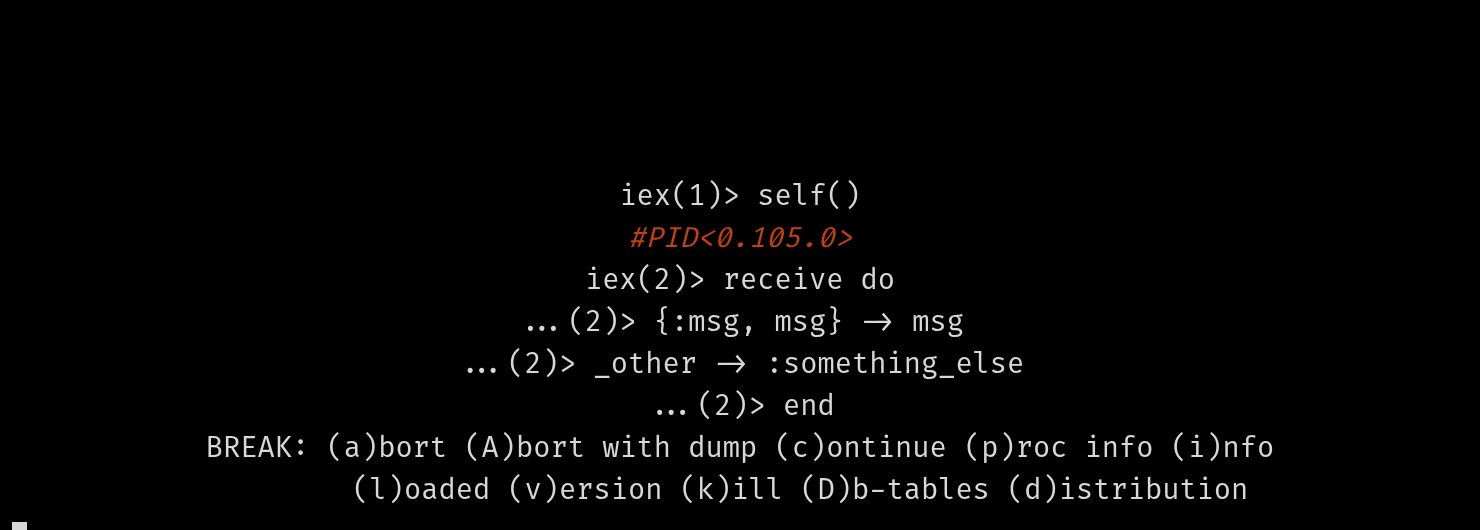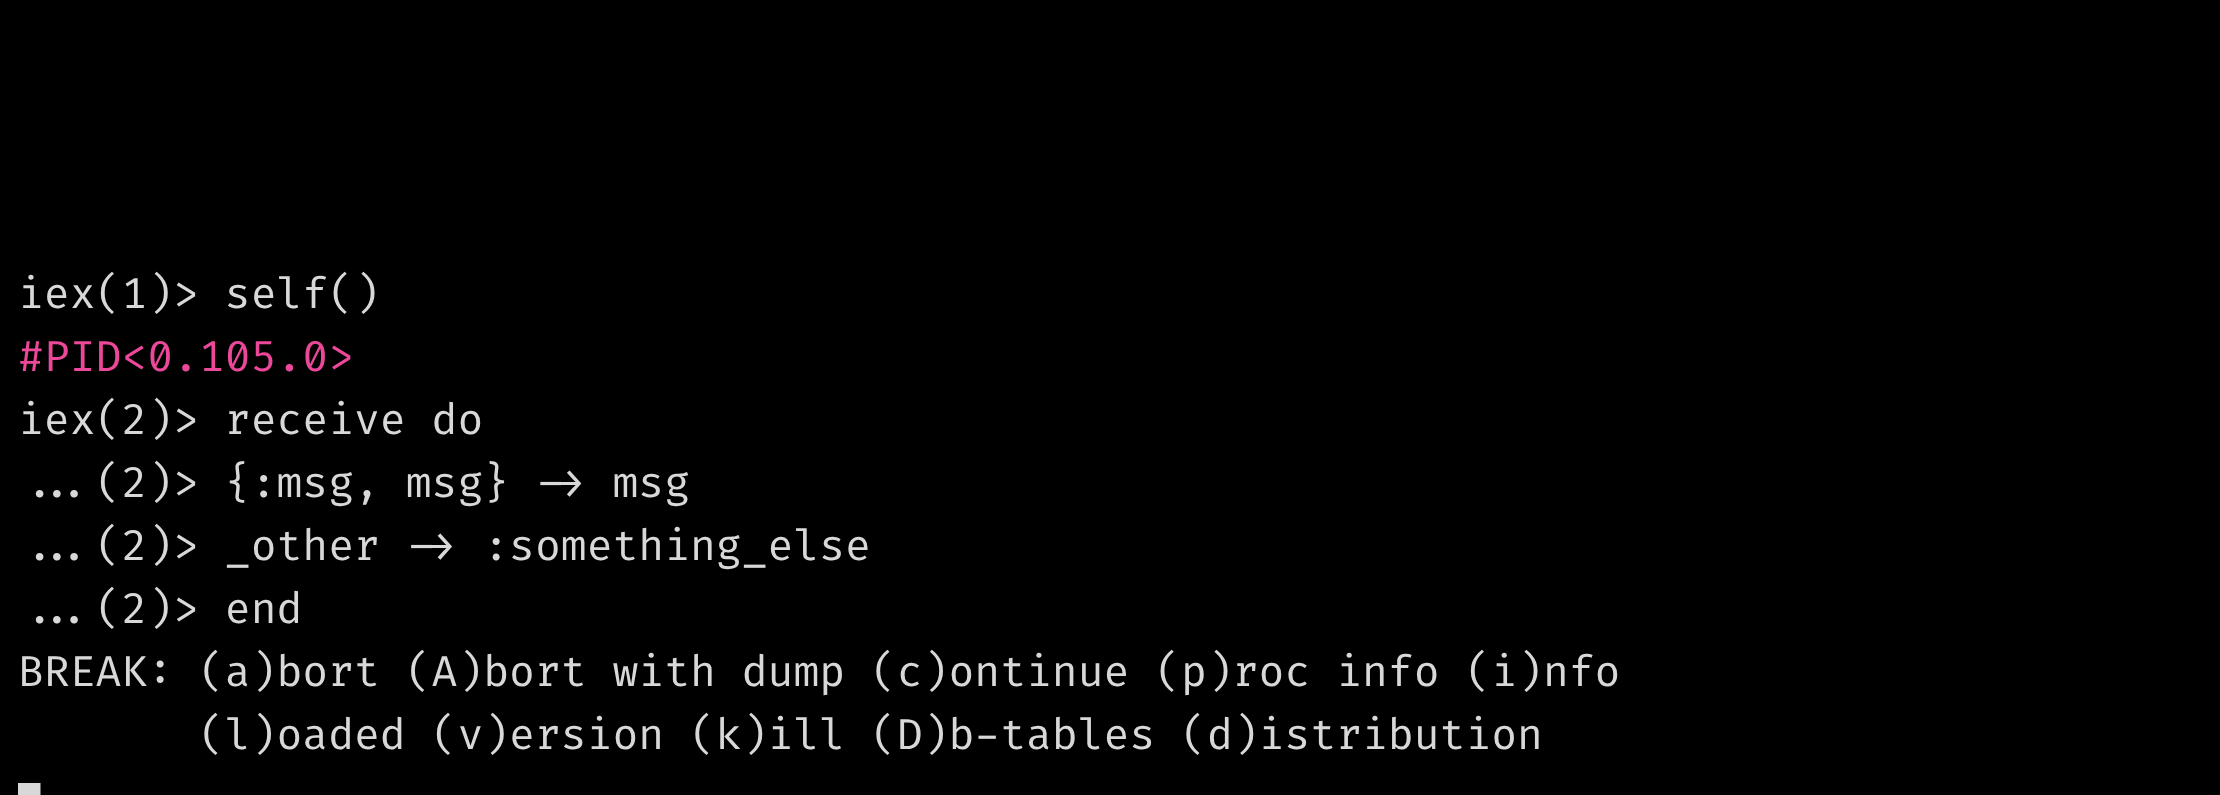--- a/index.html
+++ b/index.html
@@ -14,23 +14,25 @@
       font-size: 28px;
       line-height: 1.5;
       padding: 8px 12px;
       width: 1480px;
       height: 530px;
       white-space: pre;
       overflow: hidden;
     }
     .terminal-line {
       display: block;
+      text-align: center;
     }
     .pid-output {
-      color: #ec4899;
+      color: #c2410c;
+      font-style: italic;
     }
     .cursor {
       display: inline-block;
       background-color: #d8d8d8;
       width: 15px;
       height: 32px;
       vertical-align: bottom;
       margin-top: 2px;
     }
   </style>

